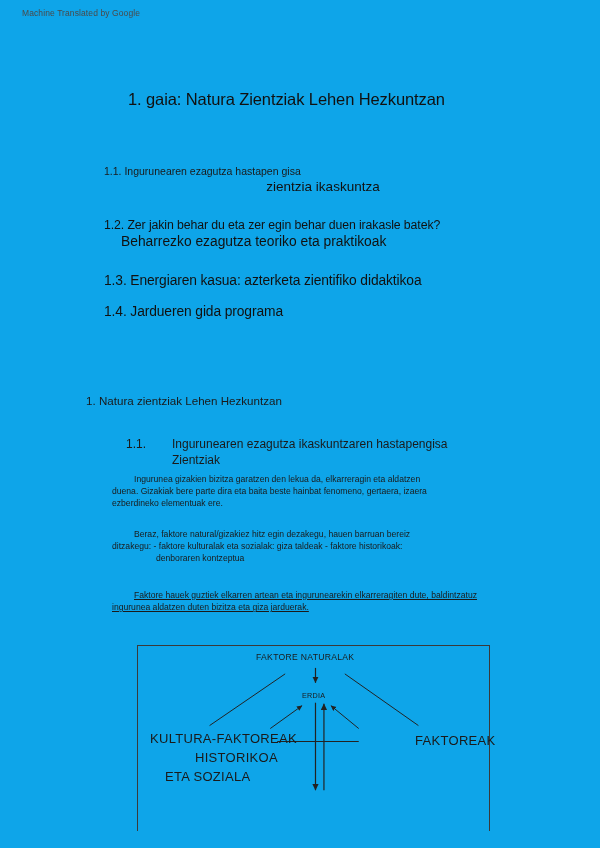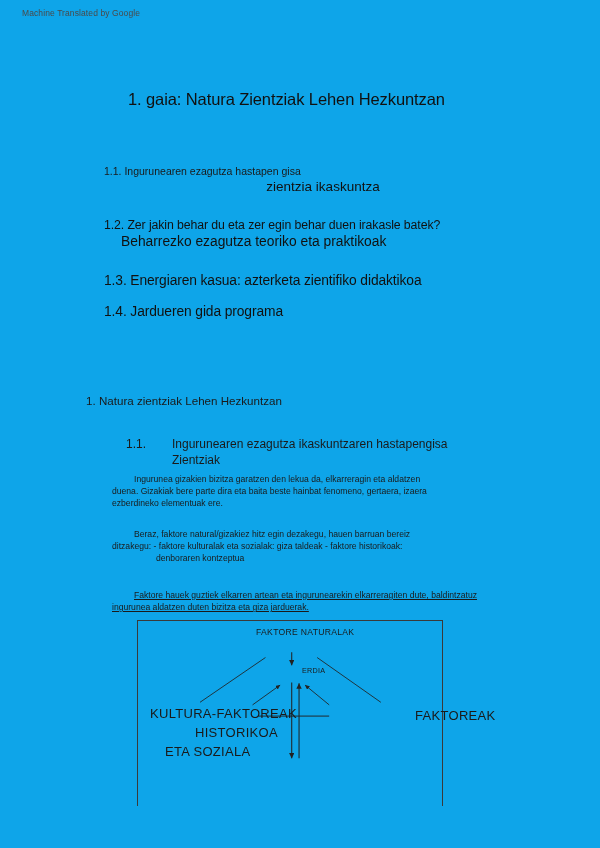--- a/index.html
+++ b/index.html
@@ -130,22 +130,22 @@
   #para3 { left: 112px; top: 589px; width: 398px; text-decoration: underline; }
 
   .para .ind-line { display: block; }
   .para .ind-line.ind { text-indent: 22px; }
   .para .ind-line.ind2 { padding-left: 44px; }
 
   
   .diagram-frame {
     position: absolute;
     left: 137px;
-    top: 620px;
-    width: 306px;
+    top: 645px;
+    width: 353px;
     height: 186px;
     border: 1px solid #3a3a3a;
     border-bottom: none;
     box-sizing: border-box;
   }
   .diagram-svg {
     position: absolute;
     left: 0; top: 0;
     width: 100%;
     height: 100%;

